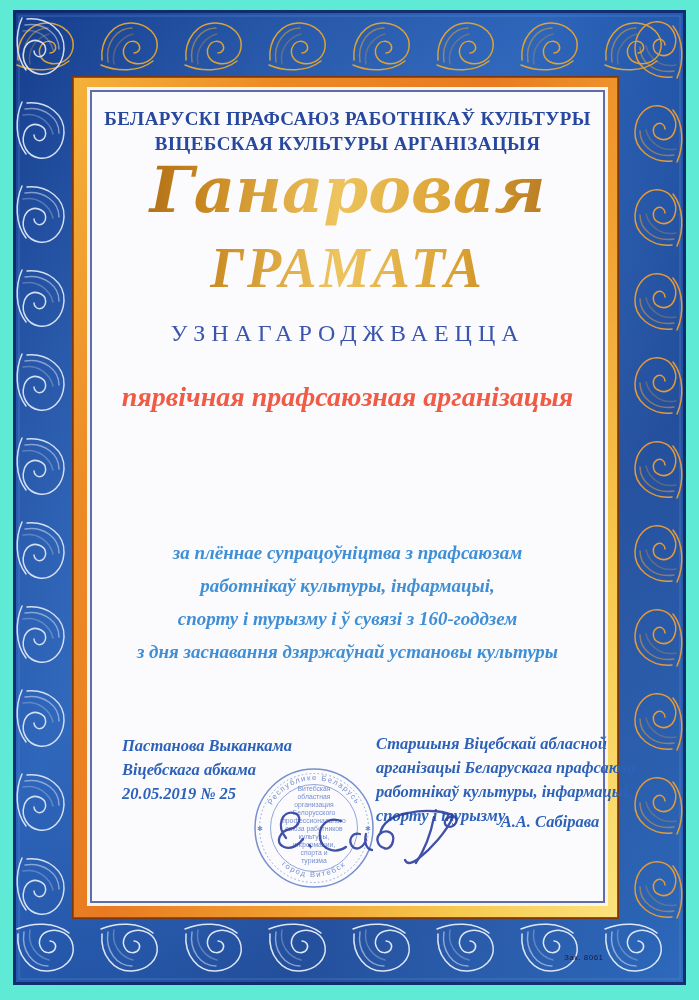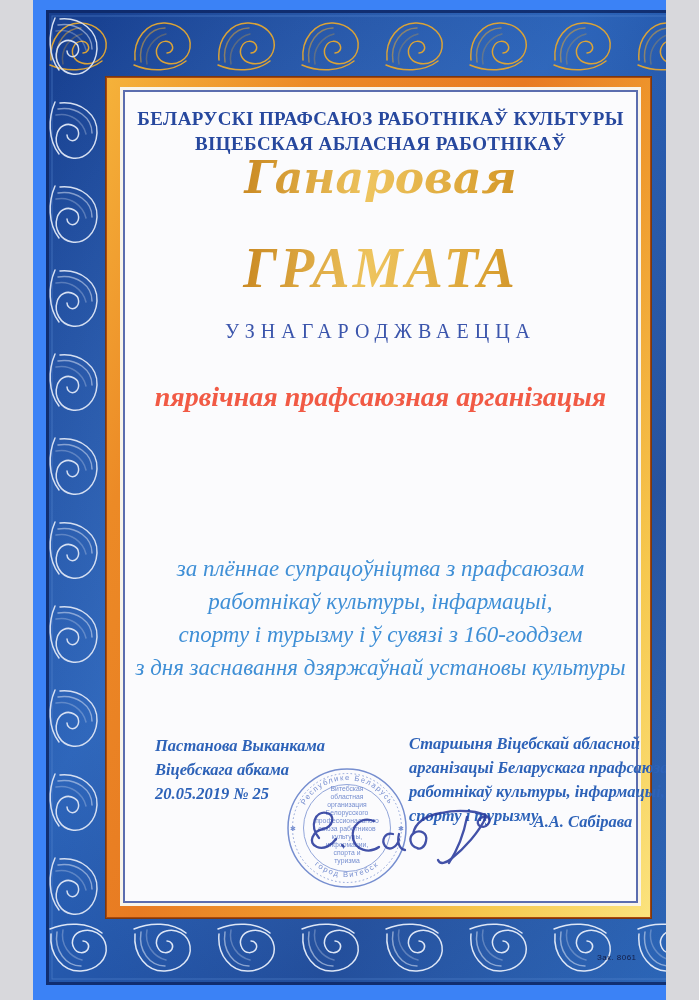--- a/index.html
+++ b/index.html
@@ -1,18 +1,18 @@
 <!DOCTYPE html>
 <html><head>
 <meta charset="utf-8">
 <style>
   html,body { margin:0; padding:0; background:#d8d8dc; }
   .page {
-    position:relative; width:633px; height:1000px; margin:0 auto;
-    background:#3b82f6; overflow:hidden;
+    position:relative; width:699px; height:1000px; margin:0 auto;
+    background:#5eead4; overflow:hidden;
     font-family:"Liberation Serif","DejaVu Serif",serif;
   }
   .border-layer { position:absolute; left:13px; top:10px; width:673px; height:975px; }
   .border-layer svg { display:block; width:100%; height:100%; }
 
   .gold-frame {
     position:absolute; left:73px; top:77px; width:545px; height:841px;
     background:linear-gradient(115deg,#f5b23a 0%,#ec8a26 22%,#e87b22 45%,#ef9a2e 62%,#f6c84e 82%,#fbe37e 100%);
     box-shadow: inset 0 0 0 1px #a8480f, 0 0 0 1px #7c380c;
   }
@@ -21,47 +21,46 @@
     background:#fbfbfd;
     box-shadow: 0 0 0 3px #f8f4ea, inset 0 0 0 2px rgba(38,62,148,.75);
   }
   .cline { position:absolute; left:0; right:0; text-align:center; }
 
   .hdr {
     top:16px; color:#27489e; font-weight:bold; font-size:19px; line-height:25px;
     letter-spacing:.4px;
   }
   .title-script {
-    top:62px; font-size:44px; font-style:italic; font-weight:bold;
+    top:62px; font-size:64px; font-style:italic; font-weight:bold;
     font-family:"DejaVu Serif","Liberation Serif",serif;
     color:#c9941f;
     text-decoration:underline;
   }
   .title-caps {
     top:146px; font-size:56px; font-weight:bold; letter-spacing:3px;
     color:#d29b2b;
     font-style:italic;
   }
   @supports (-webkit-background-clip:text) {
     .title-script,.title-caps {
       background:linear-gradient(95deg,#9a5a12 0%,#c8861f 22%,#eec45e 48%,#d99f30 72%,#a4641a 100%);
       -webkit-background-clip:text; background-clip:text; color:transparent;
     }
   }
   .award {
-    top:230px; font-size:20px; letter-spacing:6px; color:#3b55ac;
+    top:230px; font-size:24px; letter-spacing:6px; color:#3b55ac;
   }
   .recipient {
     top:292px; font-size:28px; font-weight:bold; font-style:italic;
     color:#f15a45; line-height:30px;
   }
   .reason {
-    top:446px; font-size:23px; font-style:italic; color:#3f8fd6; line-height:33px;
-    font-weight:400;
-    margin-top:16px;
+    top:446px; font-size:19px; font-style:italic; color:#3f8fd6; line-height:33px;
+    font-weight:700;
   }
   .block {
     position:absolute; font-size:16.5px; font-weight:bold; font-style:italic;
     color:#2d62b8; line-height:24px; white-space:nowrap;
   }
   .resolution { left:32px; top:644px; }
   .signatory  { left:286px; top:642px; }
   .sig-name   { position:absolute; left:380px; top:722px; width:160px; text-align:center;
                 font-size:16.5px; font-weight:bold; font-style:italic; color:#2d62b8; }
 
@@ -154,21 +153,21 @@
         <use href="#wave" transform="translate(614,910) rotate(-90)"></use>
       </g>
     </svg>
   </div>
 
   <div class="gold-frame"></div>
   <div class="content">
 
     <div class="cline hdr">
       <div>БЕЛАРУСКІ ПРАФСАЮЗ РАБОТНІКАЎ КУЛЬТУРЫ</div>
-      <div>ВІЦЕБСКАЯ АБЛАСНАЯ РАБОТНІКАЎ</div>
+      <div>ВІЦЕБСКАЯ КУЛЬТУРЫ АРГАНІЗАЦЫЯ</div>
     </div>
 
     <div class="cline title-script">Ганаровая</div>
     <div class="cline title-caps">ГРАМАТА</div>
     <div class="cline award">УЗНАГАРОДЖВАЕЦЦА</div>
 
     <div class="cline recipient">
       <div>пярвічная прафсаюзная арганізацыя</div>
     </div>
 

